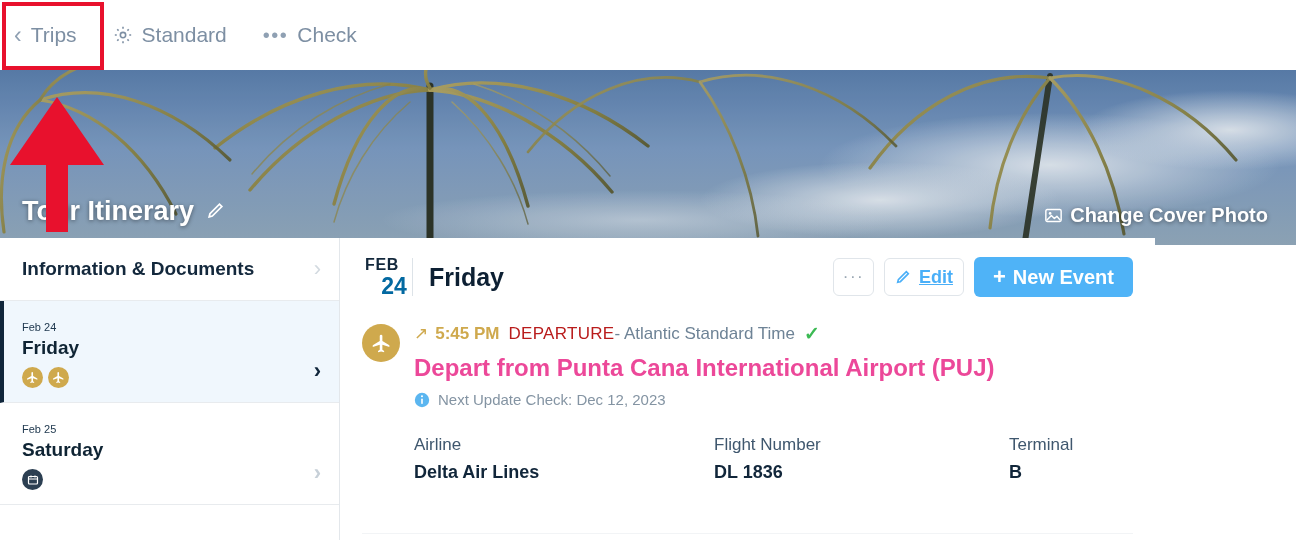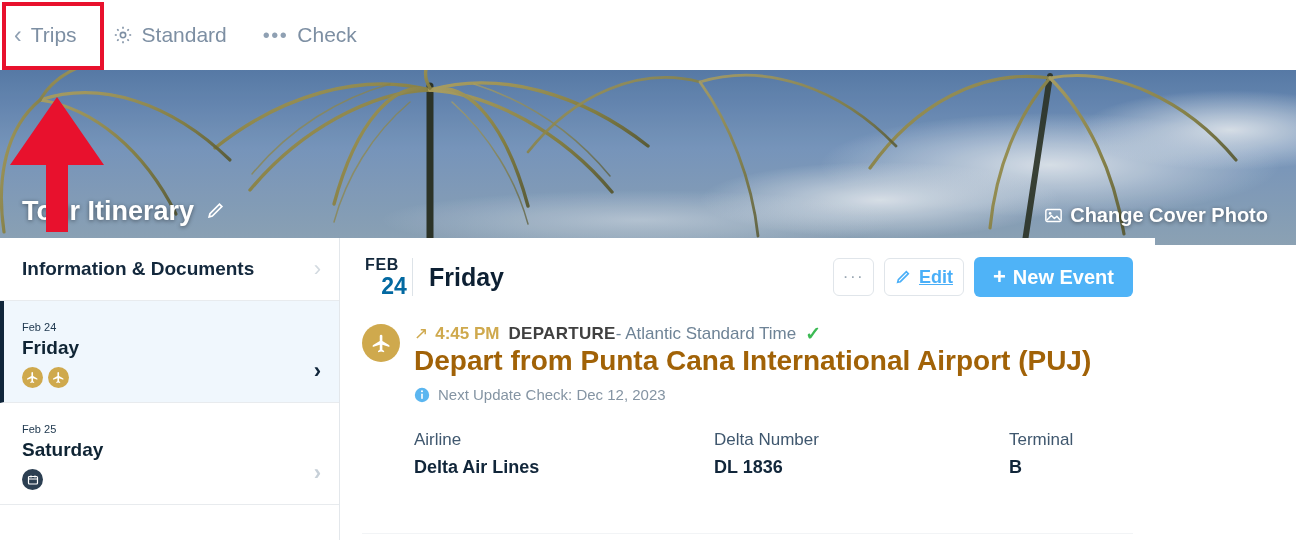--- a/index.html
+++ b/index.html
@@ -141,26 +141,26 @@
   .ev-icon {
     width: 38px; height: 38px; border-radius: 50%;
     background: #cfa94d;
     display: flex; align-items: center; justify-content: center;
     flex: 0 0 38px; margin-top: 2px;
   }
   .ev-body { margin-left: 14px; flex: 1; }
   .ev-line1 { display: flex; align-items: center; font-size: 17px; }
   .ev-arrow { color: #cfa94d; margin-right: 7px; font-size: 17px; }
   .ev-time { color: #cfa94d; font-weight: bold; margin-right: 9px; }
-  .ev-dep  { color: #404040; font-weight: bold; letter-spacing: .3px; }
+  .ev-dep  { color: #b91c1c; font-weight: normal; letter-spacing: .3px; }
   .ev-tz   { color: #6e8396; }
   .ev-check{ color: #3cba54; margin-left: 9px; font-size: 19px; font-weight: bold; }
   .ev-title {
-    font-size: 28px; font-weight: bold; color: #a16207;
-    white-space: nowrap;
+    font-size: 24px; font-weight: bold; color: #ec4899;
+    margin-top: 9px; white-space: nowrap;
   }
   .ev-sub { display: flex; align-items: center; margin-top: 9px; font-size: 15px; color: #8494a3; }
   .ev-sub .info-ic { margin-right: 8px; display: inline-flex; }
 
   .fields { display: flex; margin-top: 27px; }
   .field { }
   .field.f1 { width: 300px; }
   .field.f2 { width: 295px; }
   .f-label { font-size: 17px; color: #3f576e; }
   .f-value { font-size: 18px; font-weight: bold; color: #11263a; margin-top: 7px; }
@@ -375,21 +375,21 @@
       <div class="event">
         <div class="ev-icon">
           <svg width="21" height="21" viewBox="0 0 24 24" fill="#ffffff">
               <path d="M21 16v-2l-8-5V3.5a1.5 1.5 0 0 0-3 0V9l-8 5v2l8-2.5V19l-2 1.5V22l3.5-1 3.5 1v-1.5L13 19v-5.5L21 16z"></path>
             </svg>
         </div>
 
         <div class="ev-body">
           <div class="ev-line1">
             <span class="ev-arrow">↗</span>
-            <span class="ev-time">4:45 PM</span>
+            <span class="ev-time">5:45 PM</span>
             <span class="ev-dep">DEPARTURE</span>
             <span class="ev-tz">- Atlantic Standard Time</span>
             <span class="ev-check">✓</span>
           </div>
 
           <div class="ev-title">Depart from Punta Cana International Airport (PUJ)</div>
 
           <div class="ev-sub">
             <span class="info-ic">
               <svg width="16" height="16" viewBox="0 0 20 20">
@@ -400,21 +400,21 @@
             </span>
             <span>Next Update Check: Dec 12, 2023</span>
           </div>
 
           <div class="fields">
             <div class="field f1">
               <div class="f-label">Airline</div>
               <div class="f-value">Delta Air Lines</div>
             </div>
             <div class="field f2">
-              <div class="f-label">Delta Number</div>
+              <div class="f-label">Flight Number</div>
               <div class="f-value">DL 1836</div>
             </div>
             <div class="field">
               <div class="f-label">Terminal</div>
               <div class="f-value">B</div>
             </div>
           </div>
         </div>
       </div>
 

